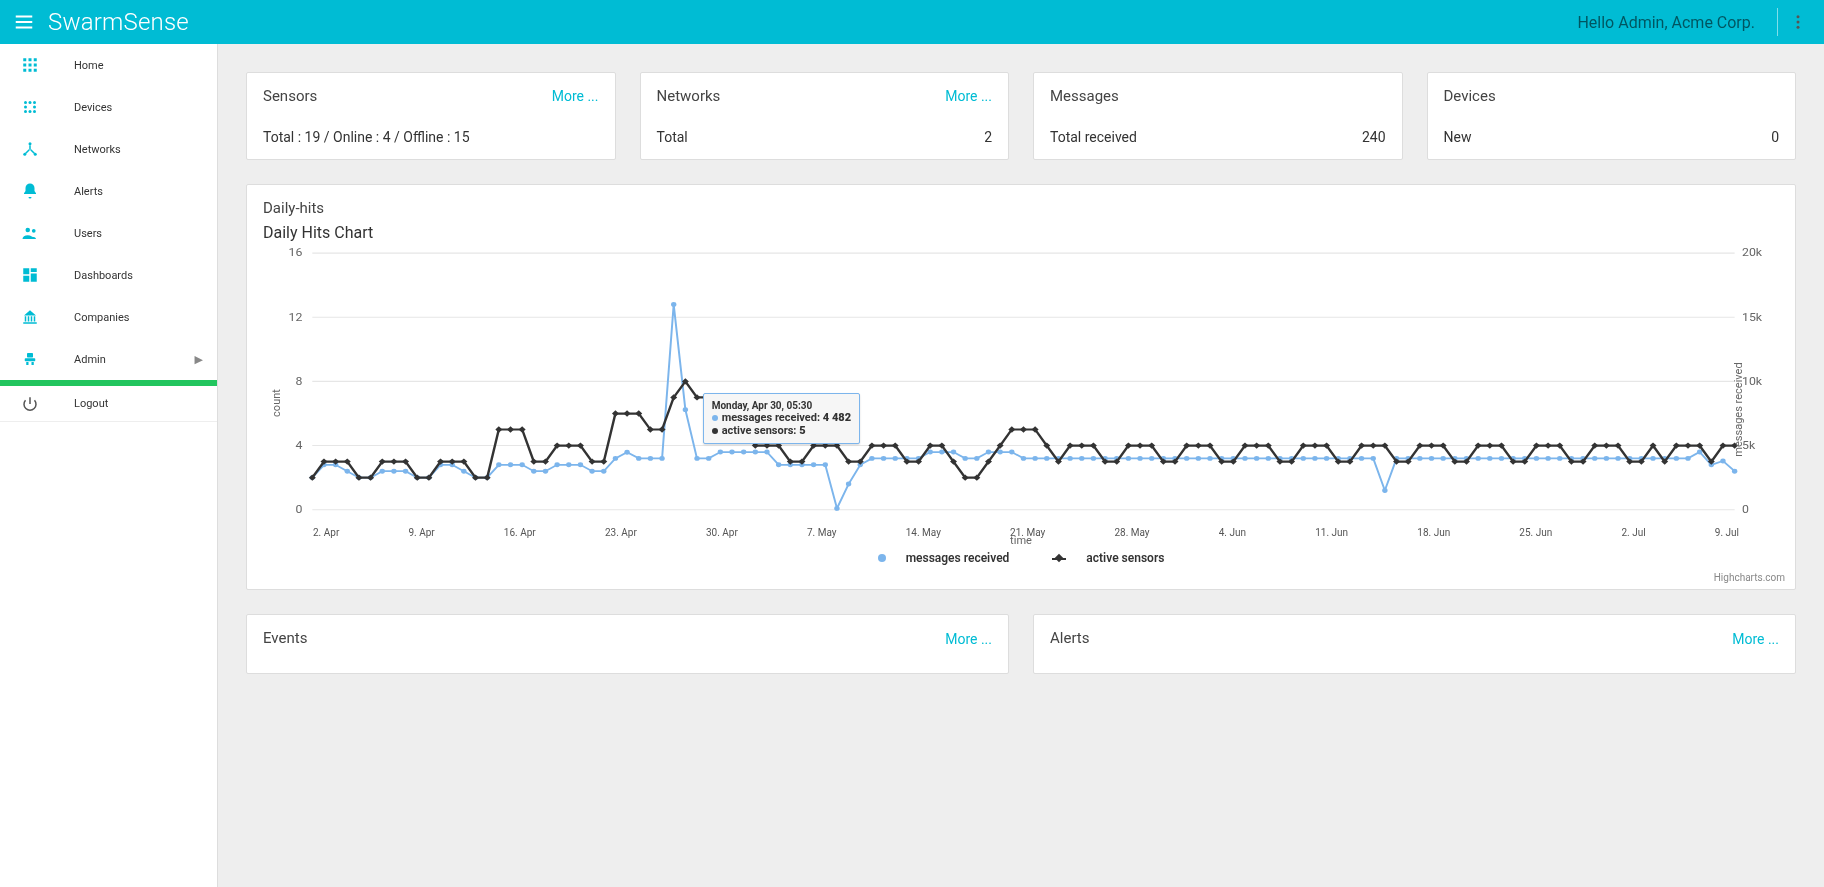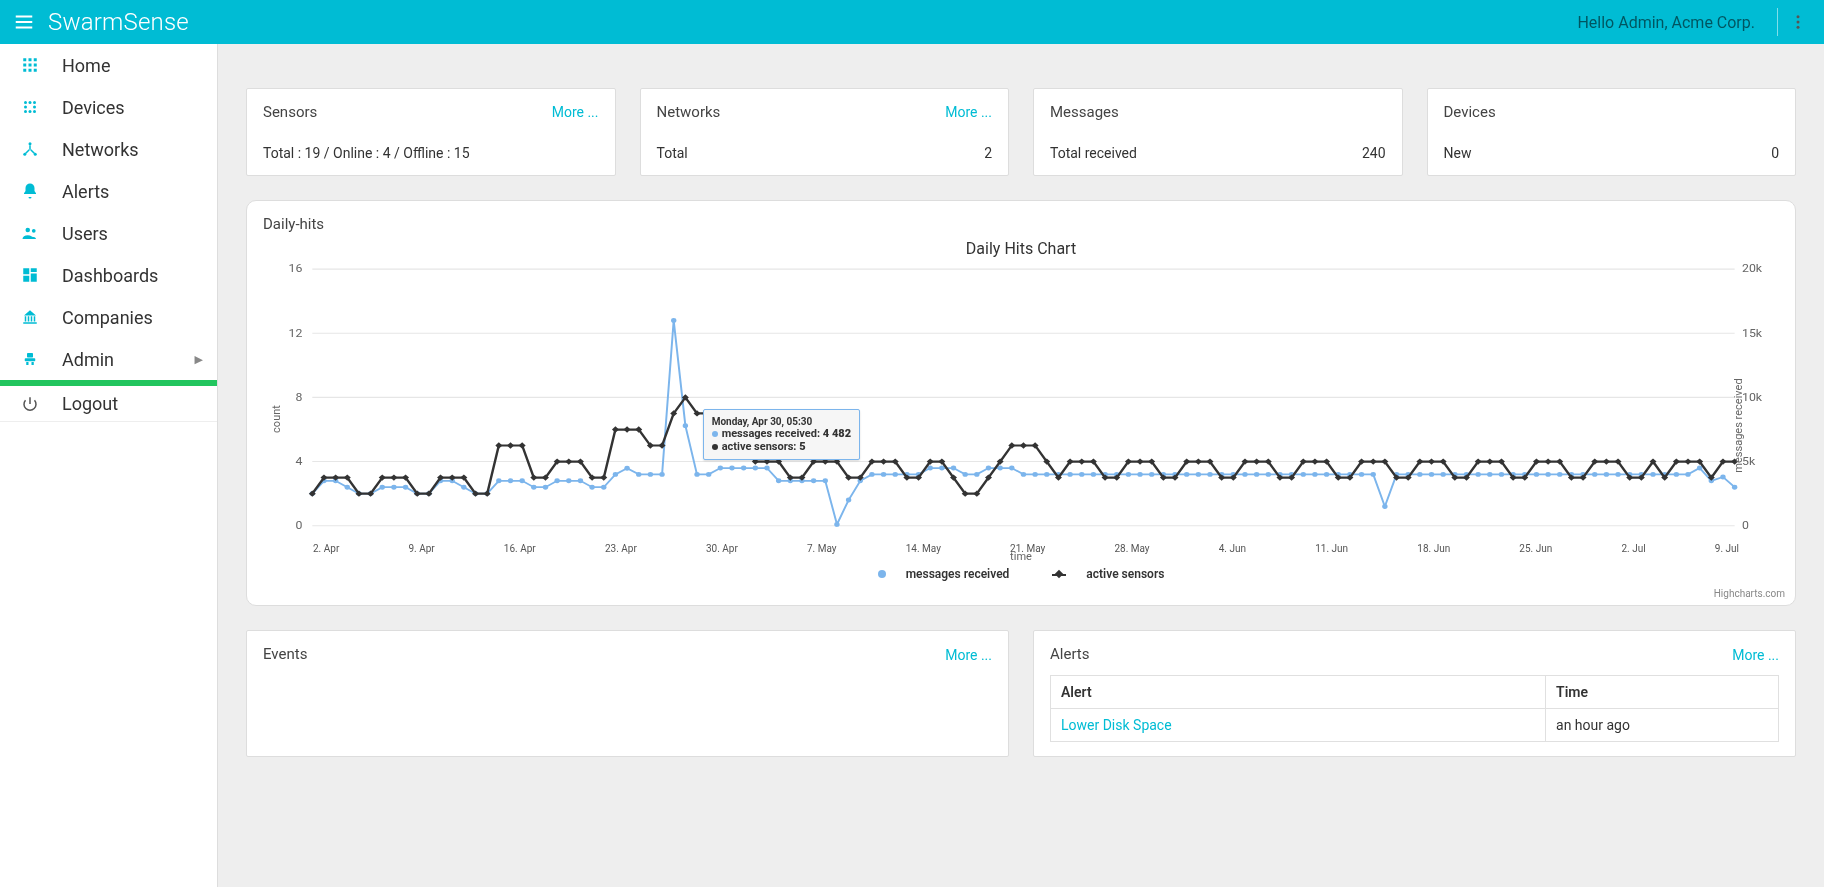--- a/index.html
+++ b/index.html
@@ -35,31 +35,30 @@
     display: flex;
     align-items: center;
     height: 42px;
     padding: 0 18px;
     cursor: pointer;
     color: #333;
     position: relative;
   }
   .nav-item .nav-icon { color: #00bcd4; width: 24px; display:flex; justify-content:center; }
   .nav-item .nav-icon svg { width:18px; height:18px; }
-  .nav-item .nav-label { margin-left: 20px; font-size: 18px; }
+  .nav-item .nav-label { margin-left: 32px; font-size: 11px; }
   .nav-item.logout { border-top: 6px solid #22c55e; border-bottom:1px solid #eee;}
   .nav-item.logout .nav-icon { color: #555; }
   .nav-item .chevron {
     position: absolute; right: 14px; color: #888; font-size: 11px;
   }
   .content {
     flex: 1;
     overflow: auto;
     padding: 28px;
-    margin-top: 16px;
   }
   .cards-row {
     display: flex;
     gap: 24px;
     margin-bottom: 24px;
   }
   .card {
     background: #fff;
     border: 1px solid #ddd;
     border-radius: 2px;
@@ -72,28 +71,28 @@
     justify-content: space-between;
     align-items: baseline;
     margin-bottom: 24px;
   }
   .card .card-title { font-size: 15px; color: #444; }
   .card .card-link { color: #00bcd4; font-size: 14px; cursor:pointer; }
   .card .card-body { display:flex; justify-content:space-between; font-size:14px; color:#333; }
   .chart-card {
     background: #fff;
     border: 1px solid #ddd;
-    border-radius: 10px;
+    border-radius: 2px;
     padding: 14px 16px 6px 16px;
     margin-bottom: 24px;
     position: relative;
   }
   .chart-card .chart-heading { font-size: 15px; margin-bottom: 6px; color:#444;}
   .chart-area { height: 360px; position:relative; }
-  .chart-title-inner { text-align:center; font-size:16px; color:#333; margin-top:6px;}
+  .chart-title-inner { font-size:16px; color:#333; margin-top:6px;}
   .chart-svg { width:100%; height:290px; display:block; }
   .chart-axis-label.left {
     position:absolute; left:0; top:50%; transform:translateY(-50%) rotate(-90deg); transform-origin:center;
     font-size:11px; color:#666;
   }
   .chart-axis-label.right {
     position:absolute; right:0; top:50%; transform: rotate(-90deg) translateY(50%); transform-origin:center;
     font-size:11px; color:#666;
   }
   .chart-axis-label.bottom {
@@ -612,31 +611,17 @@
         <div class="panel-head">
           <span class="panel-title">Events</span>
           <span class="panel-link">More ...</span>
         </div>
       </div>
       <div class="panel">
         <div class="panel-head">
           <span class="panel-title">Alerts</span>
           <span class="panel-link">More ...</span>
         </div>
-        <table class="data">
-          <thead>
-              <tr>
-            <th>Alert</th>
-            <th style="width:32%">Time</th>
-          </tr>
-            </thead>
-          <tbody>
-            <tr>
-              <td class="link-cell">Lower Disk Space</td>
-              <td>an hour ago</td>
-            </tr>
-          </tbody>
-        </table>
       </div>
     </div>
 
   </div>
 </div>
 
 </body></html>

